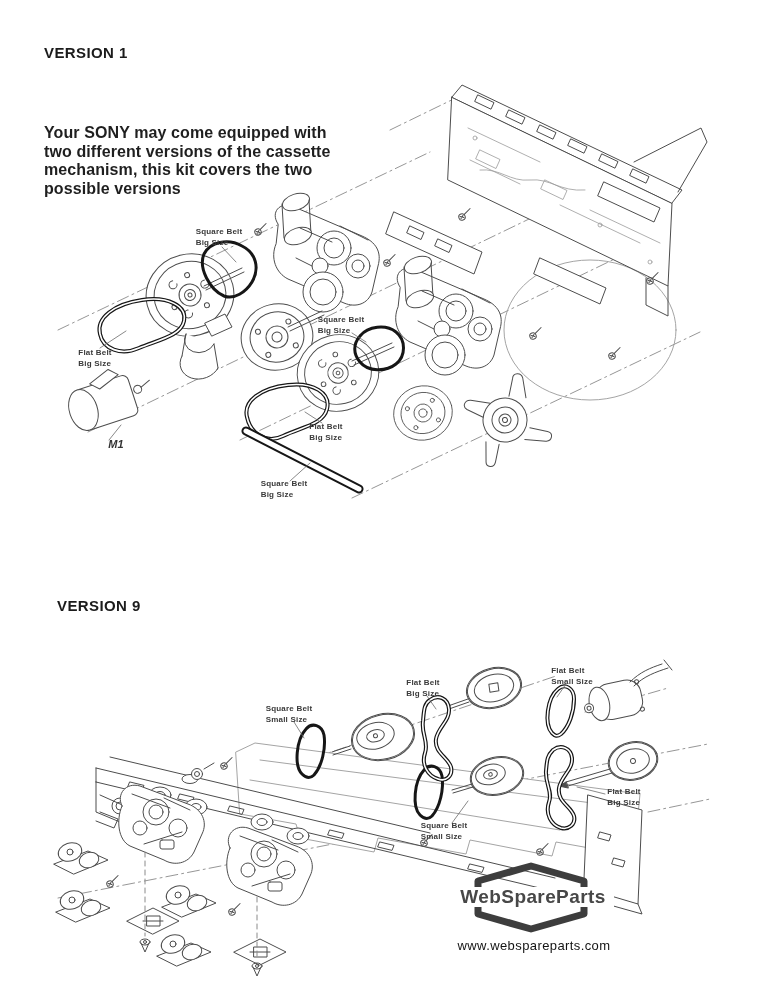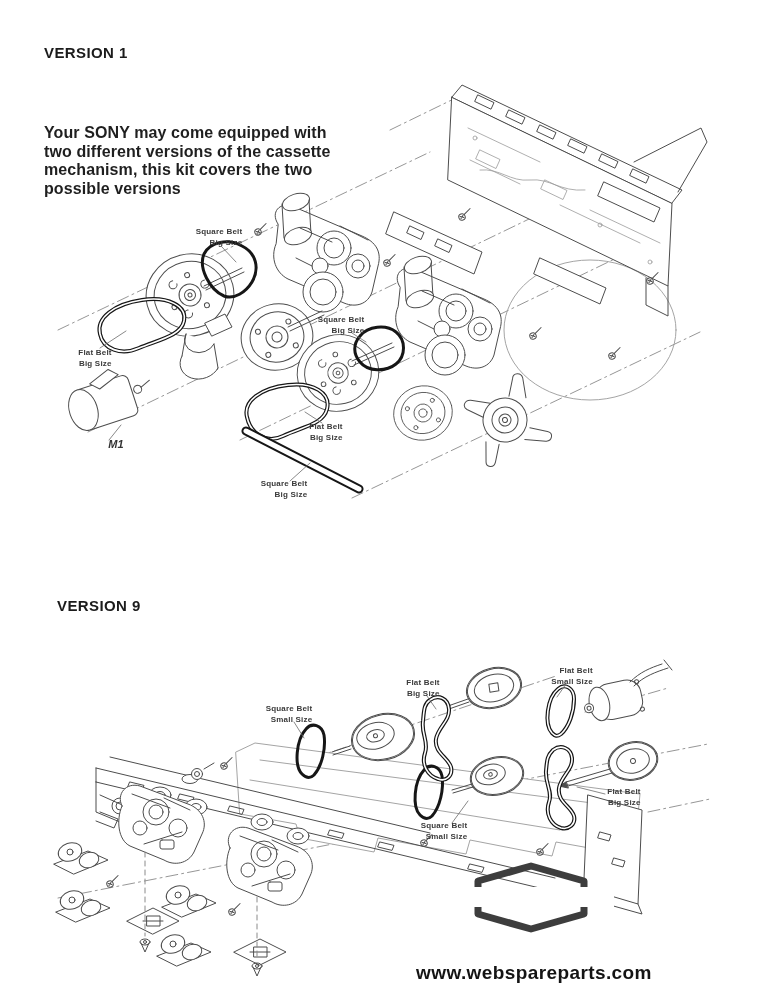--- a/index.html
+++ b/index.html
@@ -12,37 +12,36 @@
     position:absolute;font-size:15px;font-weight:bold;color:#1b1b1b;
     letter-spacing:.4px;white-space:pre;
   }
   .intro{
     position:absolute;left:44px;top:84px;width:340px;
     font-size:16px;font-weight:bold;color:#1f1f1f;line-height:18.5px;
     white-space:pre-line;letter-spacing:.1px;margin-top:40px;
   }
   .part-label{
     position:absolute;transform:translate(-50%,-50%);
-    font-size:8px;font-weight:600;color:#3a3a3a;text-align:right;
+    font-size:8px;font-weight:600;color:#3a3a3a;text-align:left;
     white-space:pre-line;line-height:1.4;letter-spacing:.2px;
   }
   .m1-label{
     position:absolute;transform:translate(-50%,-50%);
     font-size:11px;font-style:italic;font-weight:600;color:#333;
   }
   .logo-text{
     position:absolute;transform:translate(-50%,-50%);
     font-size:19px;font-weight:bold;color:#474747;letter-spacing:.4px;
     white-space:nowrap;
   }
   .site-url{
     position:absolute;transform:translate(-50%,-50%);
-    font-size:19px;font-weight:bold;color:#141414;letter-spacing:.4px;
+    font-size:13px;font-weight:normal;color:#141414;letter-spacing:.4px;
     white-space:nowrap;
-    margin-top:28px;
   }
 </style>
 </head>
 <body>
 
 <div class="page">
 
   <svg class="art" width="759" height="996" viewBox="0 0 759 996">
     <defs>
 
@@ -409,15 +408,16 @@
 Small Size</div>
   <div class="part-label" style="left:423px;top:688px">Flat Belt
 Big Size</div>
   <div class="part-label" style="left:572px;top:676px">Flat Belt
 Small Size</div>
   <div class="part-label" style="left:444px;top:831px">Square Belt
 Small Size</div>
   <div class="part-label" style="left:624px;top:797px">Flat Belt
 Big Size</div>
 
+  <div class="logo-text" style="left:533px;top:897px">WebSpareParts</div>
   <div class="site-url" style="left:534px;top:945px">www.webspareparts.com</div>
 
 </div>
 
 </body></html>

